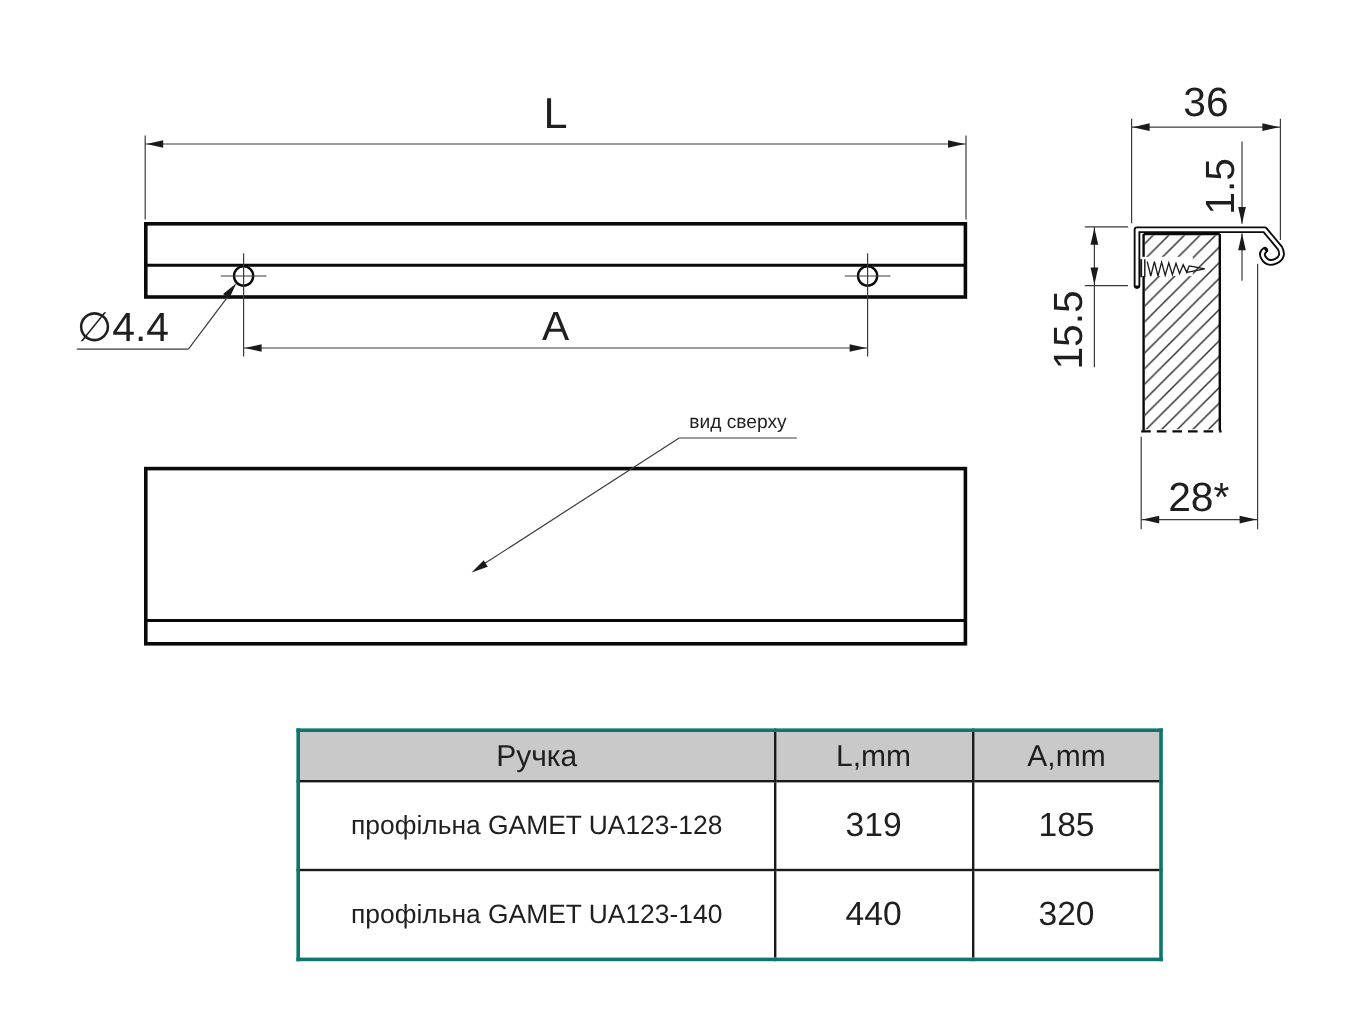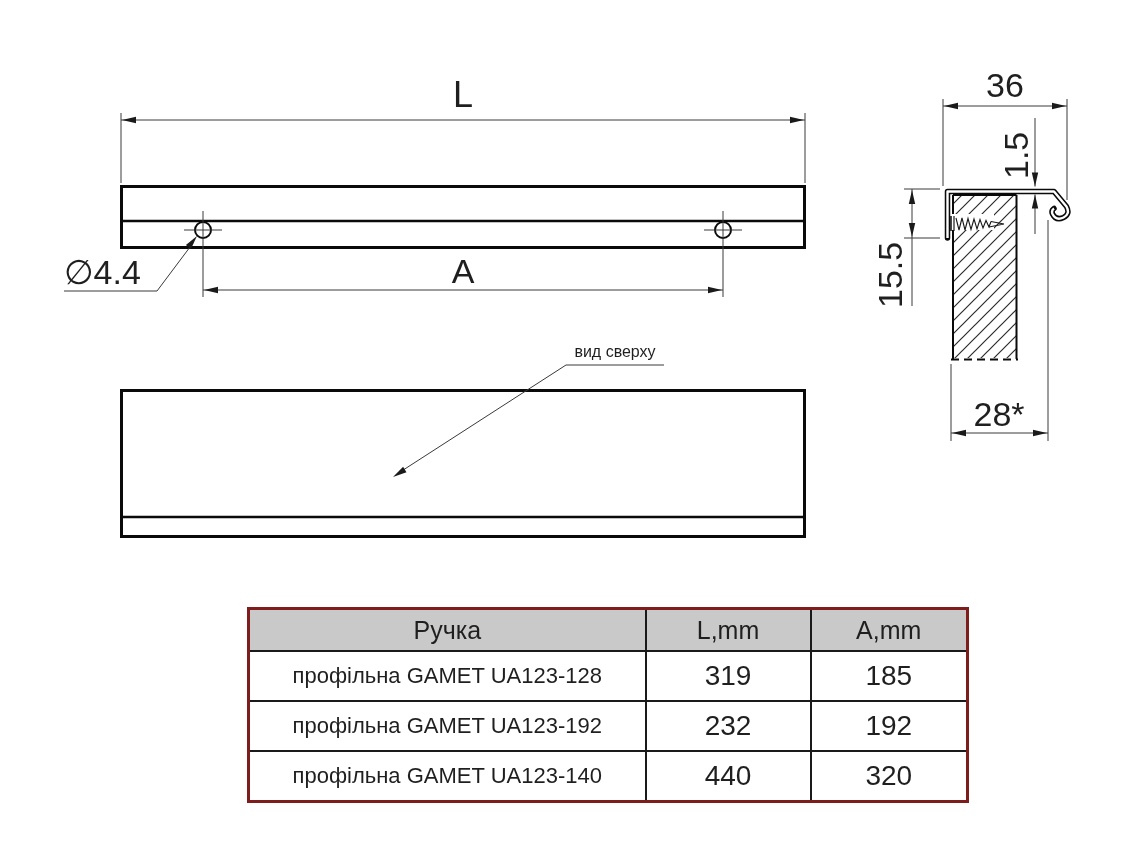--- a/index.html
+++ b/index.html
@@ -9,26 +9,26 @@
   }
   .canvas svg{position:absolute;left:0;top:0;}
   svg text{fill:#1f1f1f;font-family:"Liberation Sans", sans-serif;}
   .dim-label{font-size:34px;}
   .dim-label-big{font-size:36px;}
   .callout-label{font-size:16px;}
 
   .table-wrap{position:absolute;left:247px;top:607px;}
   table.spec{border-collapse:collapse;background:#ffffff;table-layout:fixed;}
   table.spec,table.spec th,table.spec td{border:2px solid #1a1a1a;}
-  table.spec{border:3px solid #7f1d1d;}
+  table.spec{border:3px solid #0f766e;}
   table.spec th{
     background:#c9c9c9;font-weight:normal;font-size:25px;height:40px;
     text-align:center;vertical-align:middle;padding:0;
   }
-  table.spec td{height:40px;text-align:center;vertical-align:middle;padding:4px;}
+  table.spec td{height:40px;text-align:center;vertical-align:middle;padding:16px;}
   td.name-cell{font-size:22px;}
   td.num-cell{font-size:28px;}
 </style>
 </head>
 <body>
 
 <div class="canvas">
 
 <svg width="1136" height="850" viewBox="0 0 1136 850">
   <defs>
@@ -157,25 +157,20 @@
         <th>A,mm</th>
       </tr>
     </thead>
     <tbody>
       <tr>
         <td class="name-cell">профільна GAMET UA123-128</td>
         <td class="num-cell">319</td>
         <td class="num-cell">185</td>
       </tr>
       <tr>
-        <td class="name-cell">профільна GAMET UA123-192</td>
-        <td class="num-cell">232</td>
-        <td class="num-cell">192</td>
-      </tr>
-      <tr>
         <td class="name-cell">профільна GAMET UA123-140</td>
         <td class="num-cell">440</td>
         <td class="num-cell">320</td>
       </tr>
     </tbody>
   </table>
 </div>
 
 </div>
 

